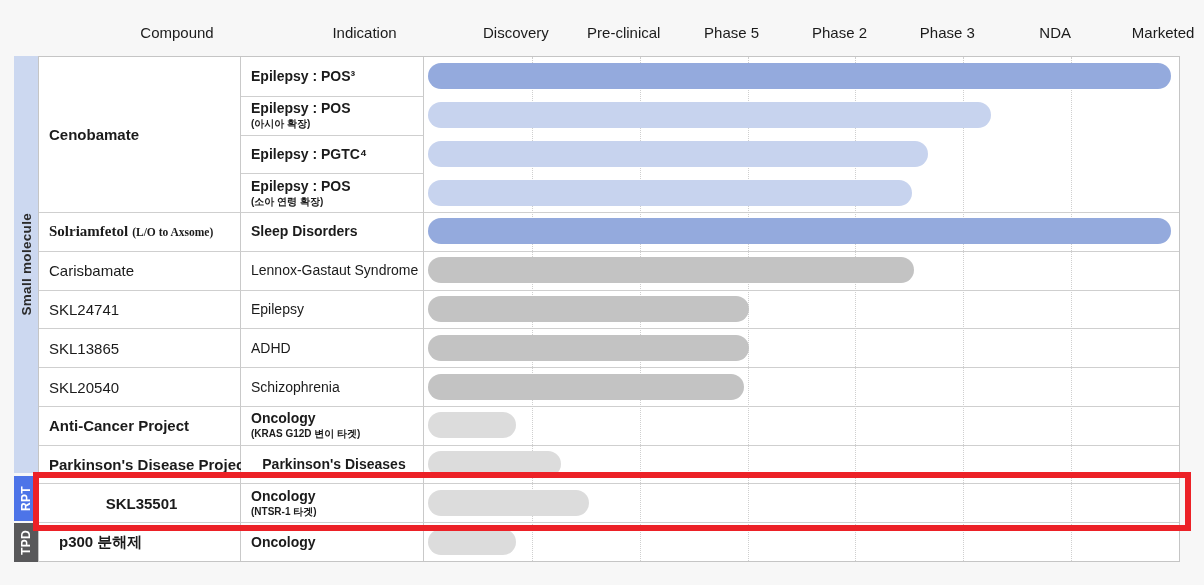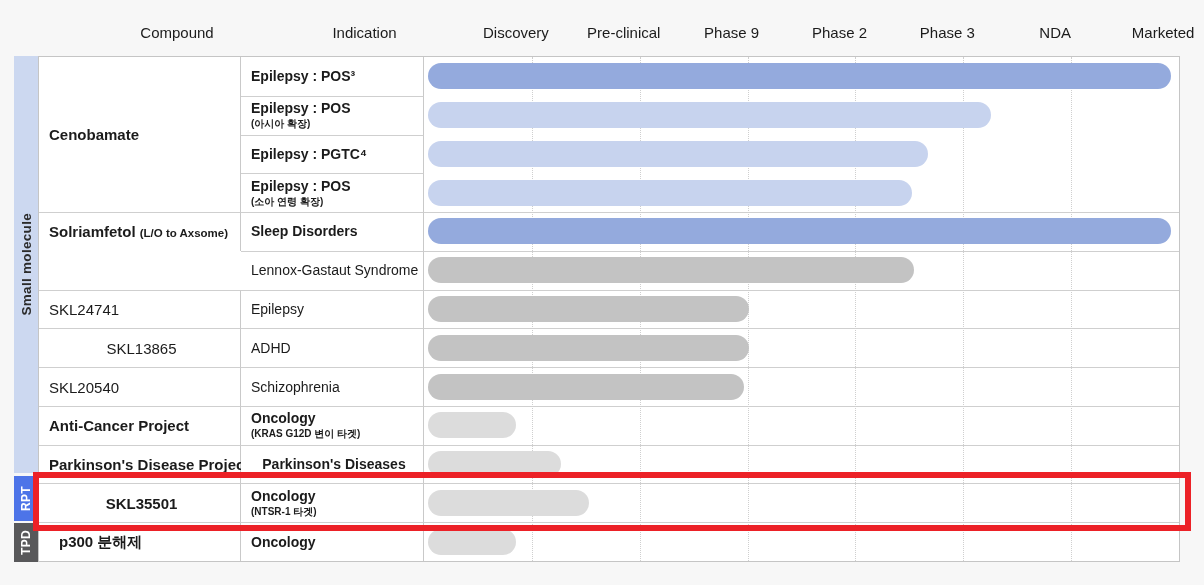--- a/index.html
+++ b/index.html
@@ -77,21 +77,21 @@
 </head>
 <body>
 
 <div class="page">
 
   <div class="header" id="header">
       <span class="header-label" style="left: 139px;">Compound</span>
       <span class="header-label" style="left: 326.5px;">Indication</span>
       <span class="header-label" style="left: 477.929px;">Discovery</span>
       <span class="header-label" style="left: 585.786px;">Pre-clinical</span>
-      <span class="header-label" style="left: 693.643px;">Phase 9</span>
+      <span class="header-label" style="left: 693.643px;">Phase 5</span>
       <span class="header-label" style="left: 801.5px;">Phase 2</span>
       <span class="header-label" style="left: 909.357px;">Phase 3</span>
       <span class="header-label" style="left: 1017.21px;">NDA</span>
       <span class="header-label" style="left: 1125.07px;">Marketed</span>
     </div>
 
   <div class="table" id="table">
     <div class="chart-layer" id="chartLayer">
         <div class="gridline" style="left: 107.857px;"></div>
         <div class="gridline" style="left: 215.714px;"></div>
@@ -118,27 +118,30 @@
         <div class="bar" title="" style="top: 277.769px; width: 321px; background: rgb(195, 195, 195);"></div>
         <div class="bar" title="" style="top: 316.538px; width: 316px; background: rgb(195, 195, 195);"></div>
         <div class="bar" title="" style="top: 355.308px; width: 88px; background: rgb(220, 220, 220);"></div>
         <div class="bar" title="" style="top: 394.077px; width: 133px; background: rgb(220, 220, 220);"></div>
         <div class="bar" title="" style="top: 432.846px; width: 161px; background: rgb(220, 220, 220);"></div>
         <div class="bar" title="" style="top: 471.615px; width: 88px; background: rgb(220, 220, 220);"></div>
       </div>
   <div class="cell" style="grid-area: 1 / 1 / span 4;">
         <span class="compound-main bold">Cenobamate</span>
       </div>
-      <div class="cell bt" style="grid-area: 5 / 1 / span 1;">
+      <div class="cell bt" style="grid-area: 5 / 1 / span 1; font-family: Liberation Serif, serif;">
         <span class="compound-main bold" style="white-space: nowrap; display: flex; align-items: baseline;">Solriamfetol <span class="compound-suffix" style="margin-left: 4px;">(L/O to Axsome)</span></span>
+      </div>
+      <div class="cell bt" style="grid-area: 6 / 1 / span 1;">
+        <span class="compound-main">Carisbamate</span>
       </div>
       <div class="cell bt" style="grid-area: 7 / 1 / span 1;">
         <span class="compound-main">SKL24741</span>
       </div>
-      <div class="cell bt" style="grid-area: 8 / 1 / span 1; align-items: center;">
+      <div class="cell bt" style="grid-area: 8 / 1 / span 1;">
         <span class="compound-main">SKL13865</span>
       </div>
       <div class="cell bt" style="grid-area: 9 / 1 / span 1;">
         <span class="compound-main">SKL20540</span>
       </div>
       <div class="cell bt" style="grid-area: 10 / 1 / span 1;">
         <span class="compound-main bold">Anti-Cancer Project</span>
       </div>
       <div class="cell bt" style="grid-area: 11 / 1 / span 1;">
         <span class="compound-main bold">Parkinson's Disease Project</span>

